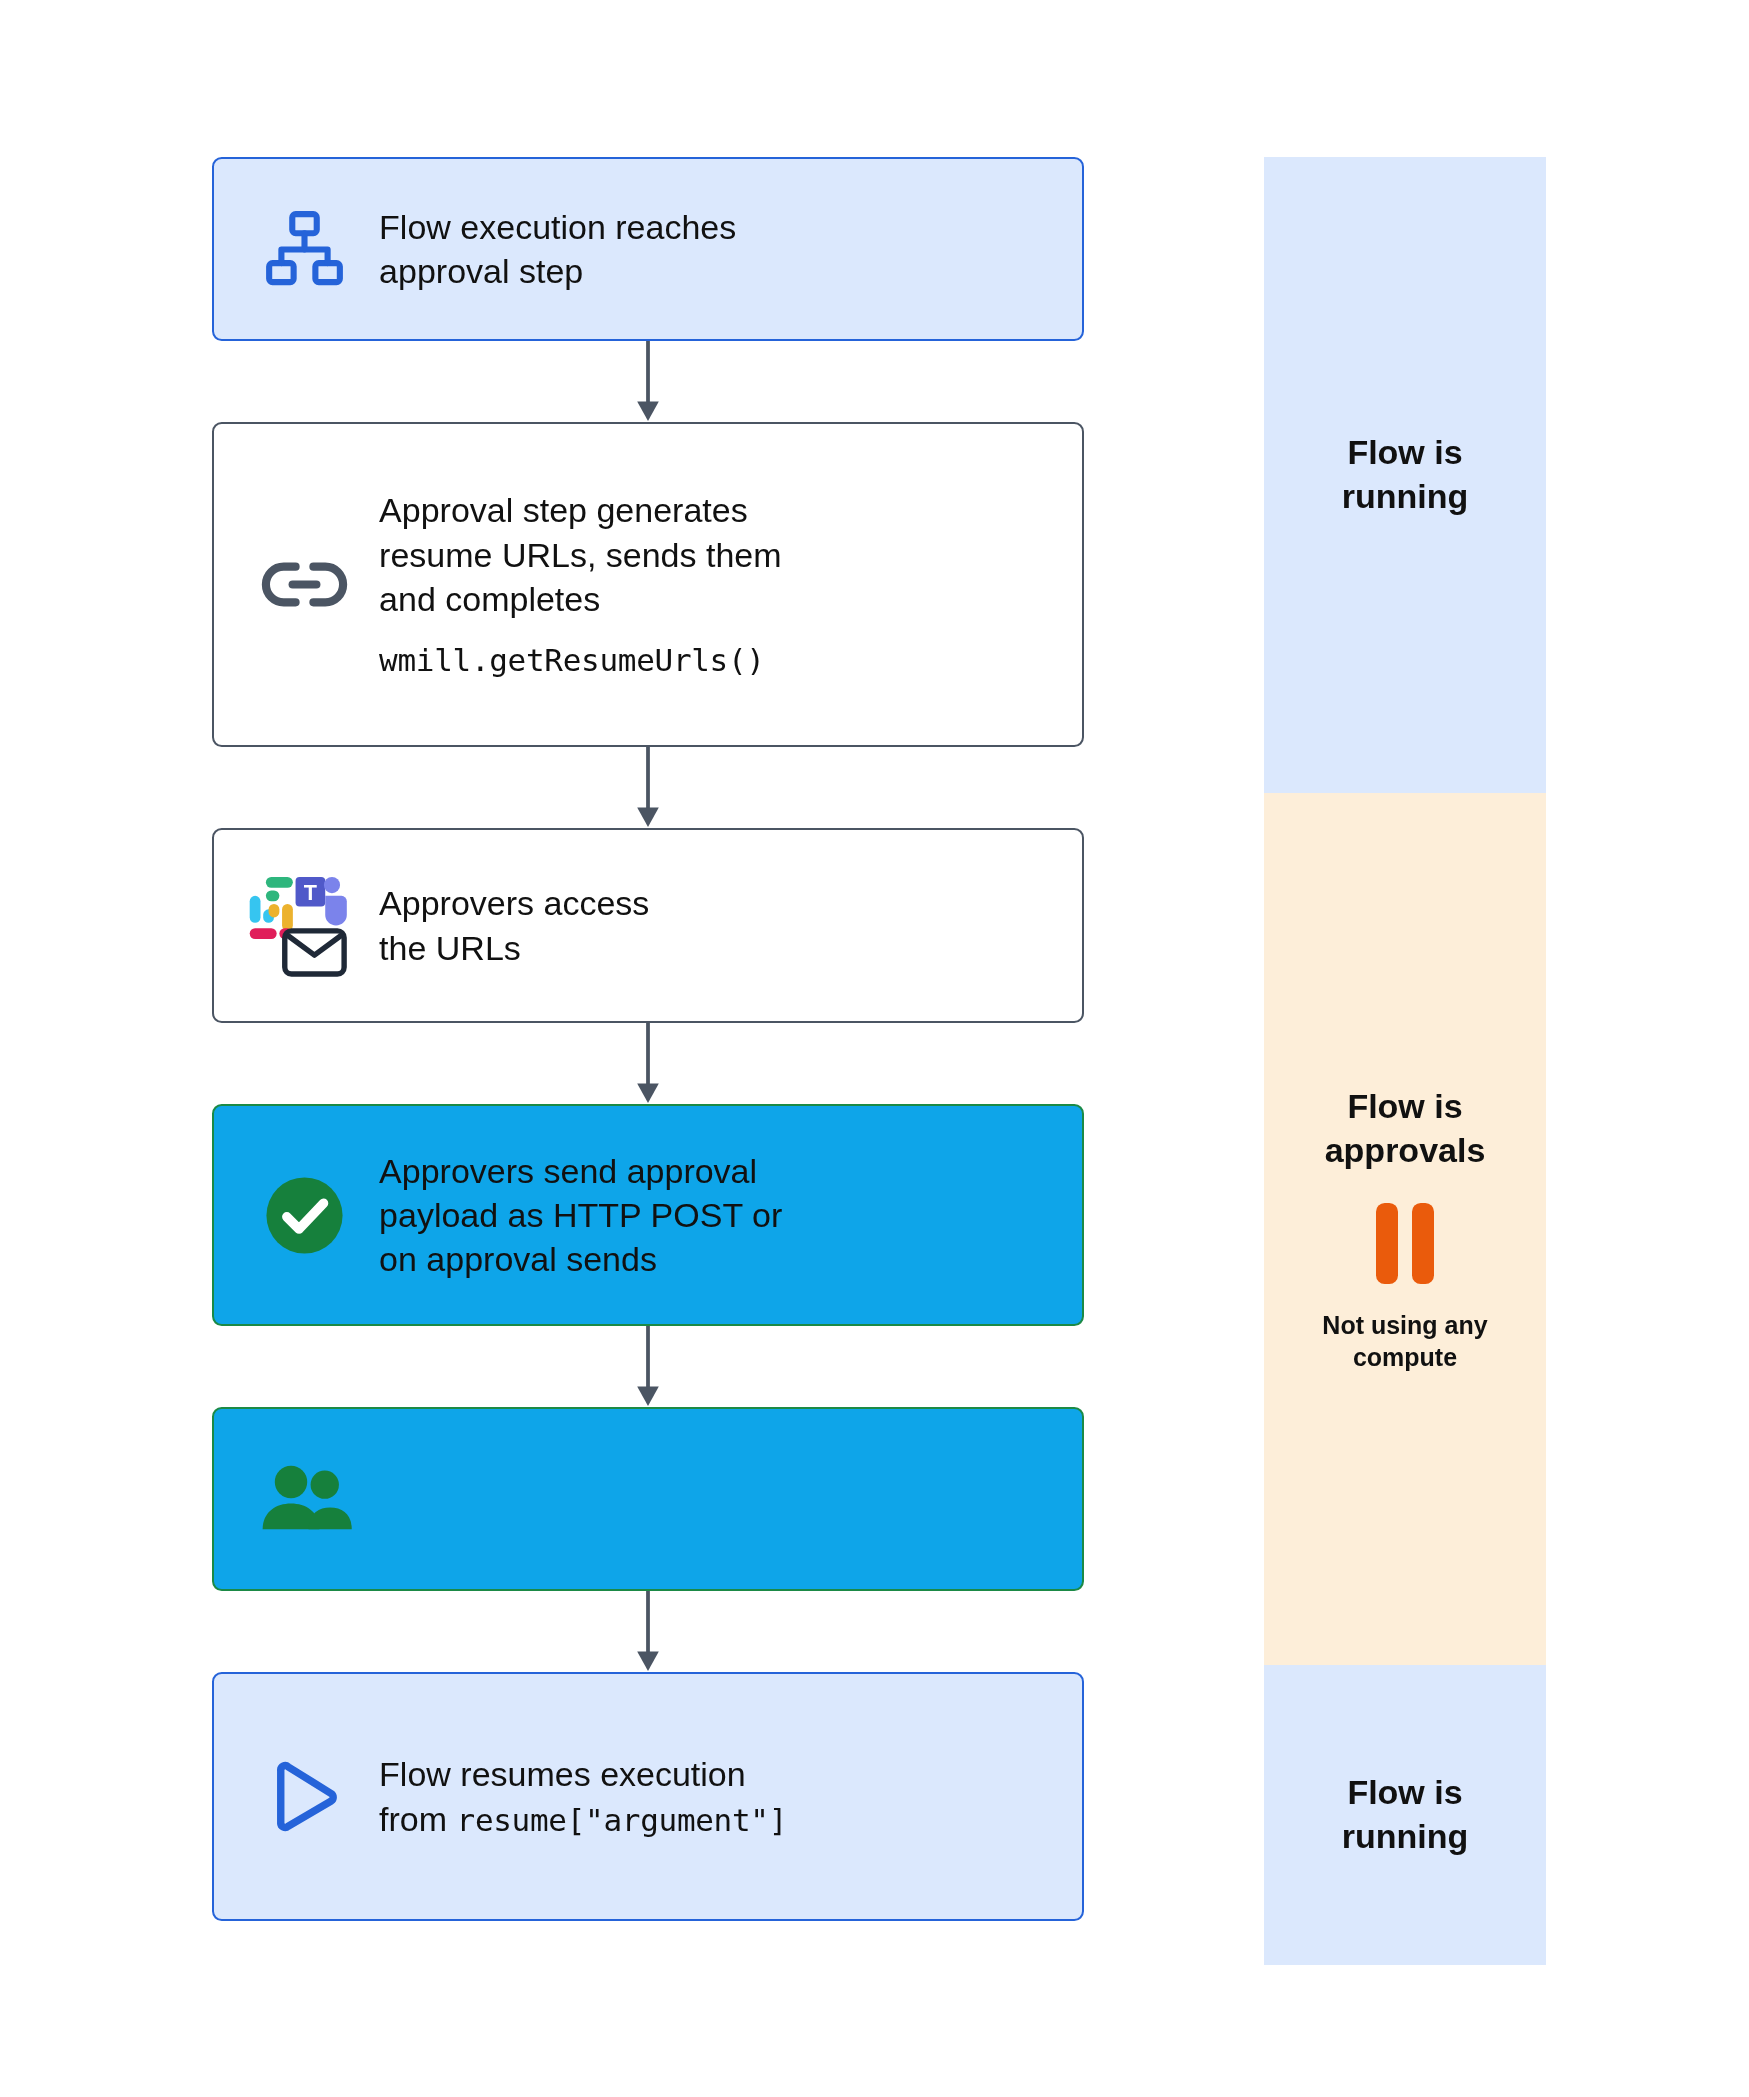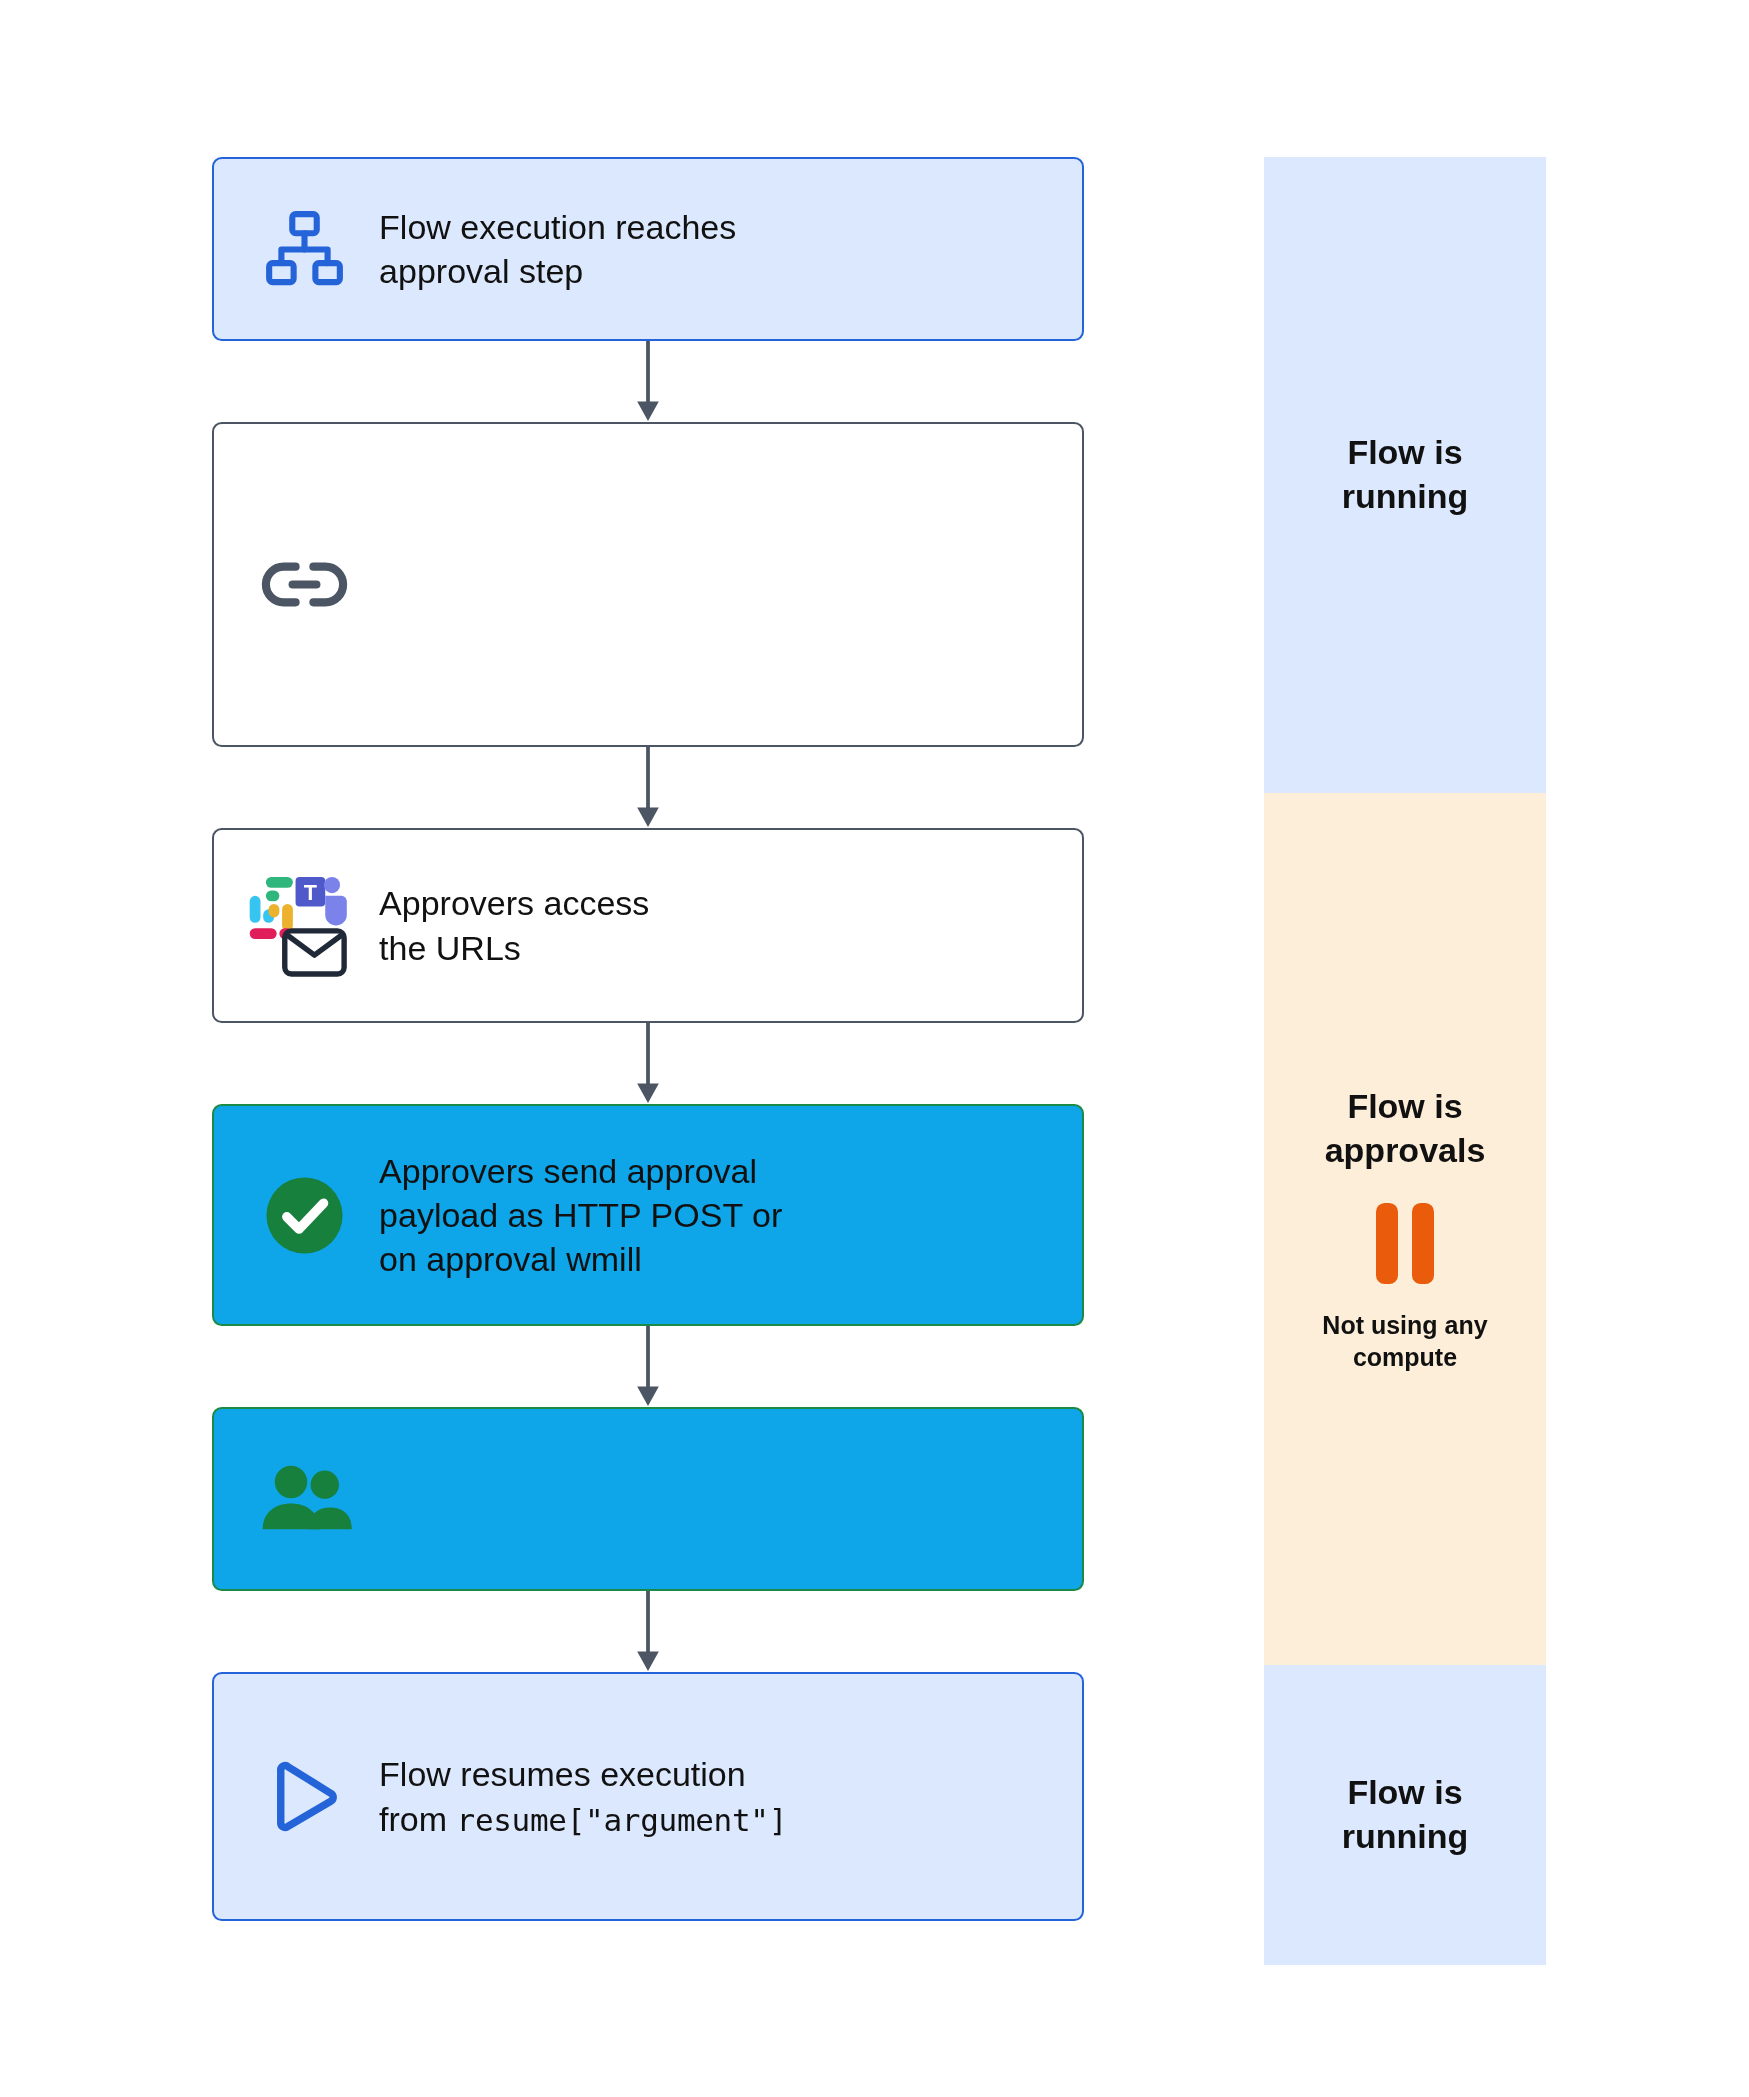--- a/index.html
+++ b/index.html
@@ -155,20 +155,26 @@
     </div>
 
     <div class="node white" style="height:325px;">
       <div class="icon">
         <svg width="95" height="95" viewBox="0 0 64 64" fill="none" stroke="#4b5563" stroke-width="5.5" stroke-linecap="round">
           <path d="M26 20 H18 a12 12 0 0 0 0 24 h8"></path>
           <path d="M38 20 h8 a12 12 0 0 1 0 24 h-8"></path>
           <path d="M24 32 h16"></path>
         </svg>
       </div>
+      <div class="txt">
+        <div>Approval step generates</div>
+        <div>resume URLs, sends them</div>
+        <div>and completes</div>
+        <div class="mono code-line">wmill.getResumeUrls()</div>
+      </div>
     </div>
 
     <div class="arrow">
       <svg width="872" height="81" viewBox="0 0 1610 150">
         <path d="M805 0 V118" stroke="#4b5563" stroke-width="7" fill="none"></path>
         <path d="M785 112 L805 148 L825 112 Z" fill="#4b5563"></path>
       </svg>
     </div>
 
     <div class="node white" style="height:195px;">
@@ -215,21 +221,21 @@
     <div class="node green" style="height:222px;">
       <div class="icon">
         <svg width="87" height="87" viewBox="0 0 64 64">
           <circle cx="32" cy="32" r="28" fill="#16803c"></circle>
           <path d="M19 33 L28 42 L46 23" fill="none" stroke="#ffffff" stroke-width="7" stroke-linecap="round" stroke-linejoin="round"></path>
         </svg>
       </div>
       <div class="txt">
         <div>Approvers send approval</div>
         <div>payload as HTTP POST or</div>
-        <div>on approval wmill</div>
+        <div>on approval sends</div>
       </div>
     </div>
 
     <div class="arrow">
       <svg width="872" height="81" viewBox="0 0 1610 150">
         <path d="M805 0 V118" stroke="#4b5563" stroke-width="7" fill="none"></path>
         <path d="M785 112 L805 148 L825 112 Z" fill="#4b5563"></path>
       </svg>
     </div>
 

